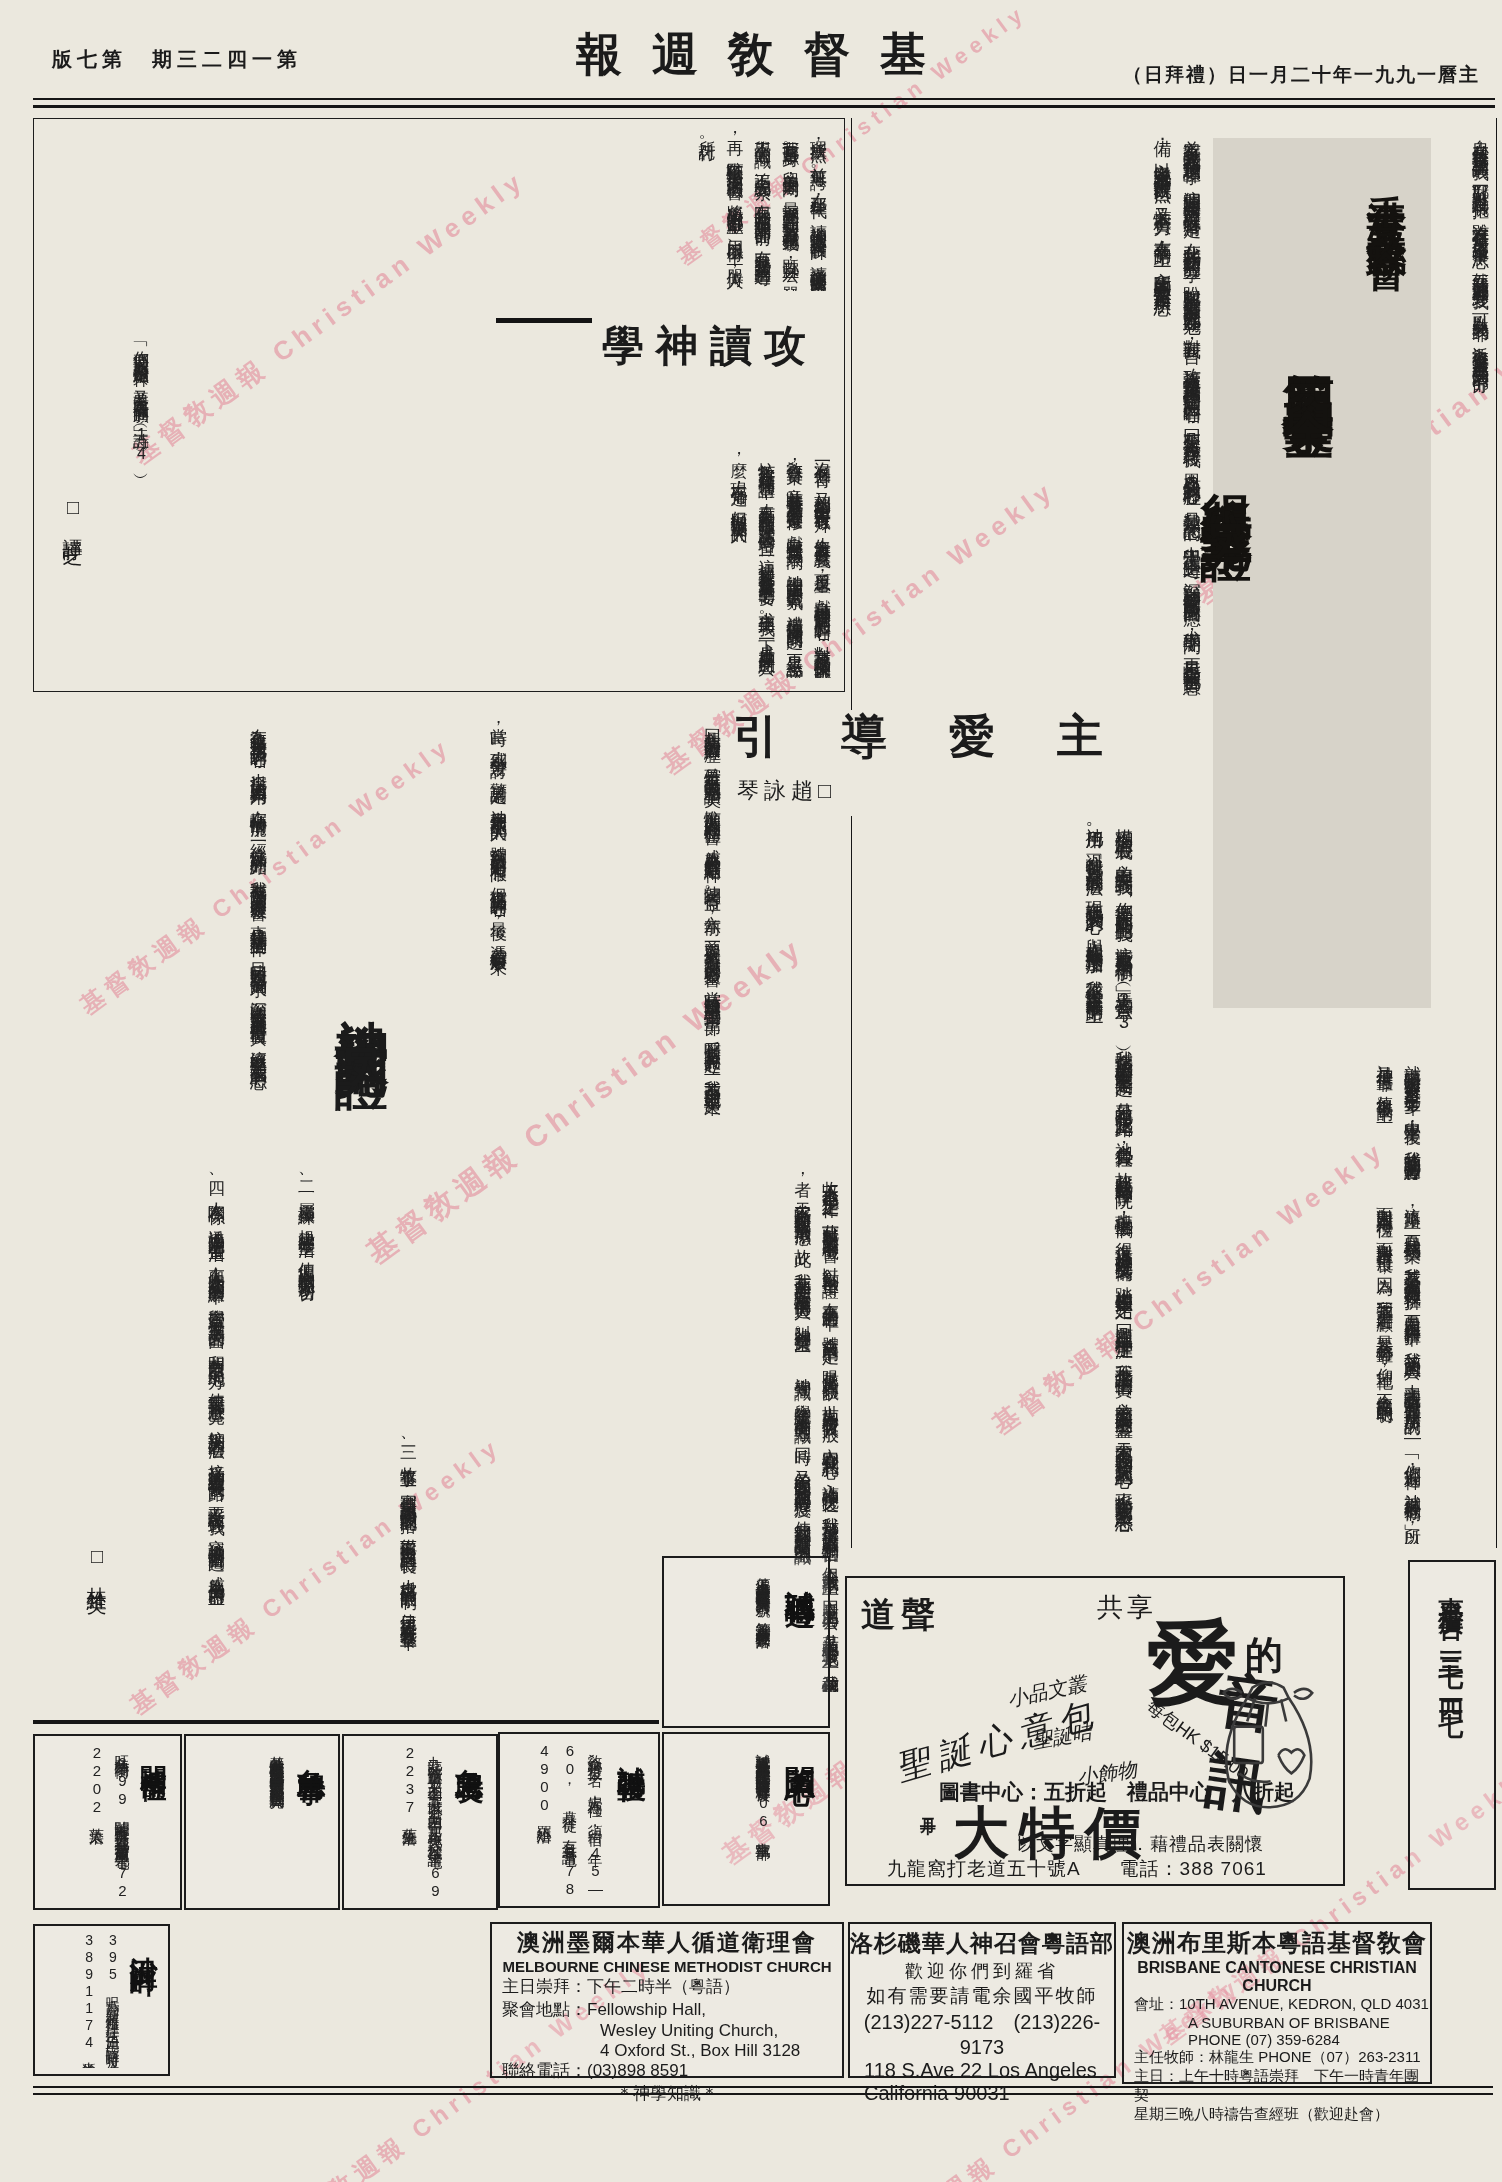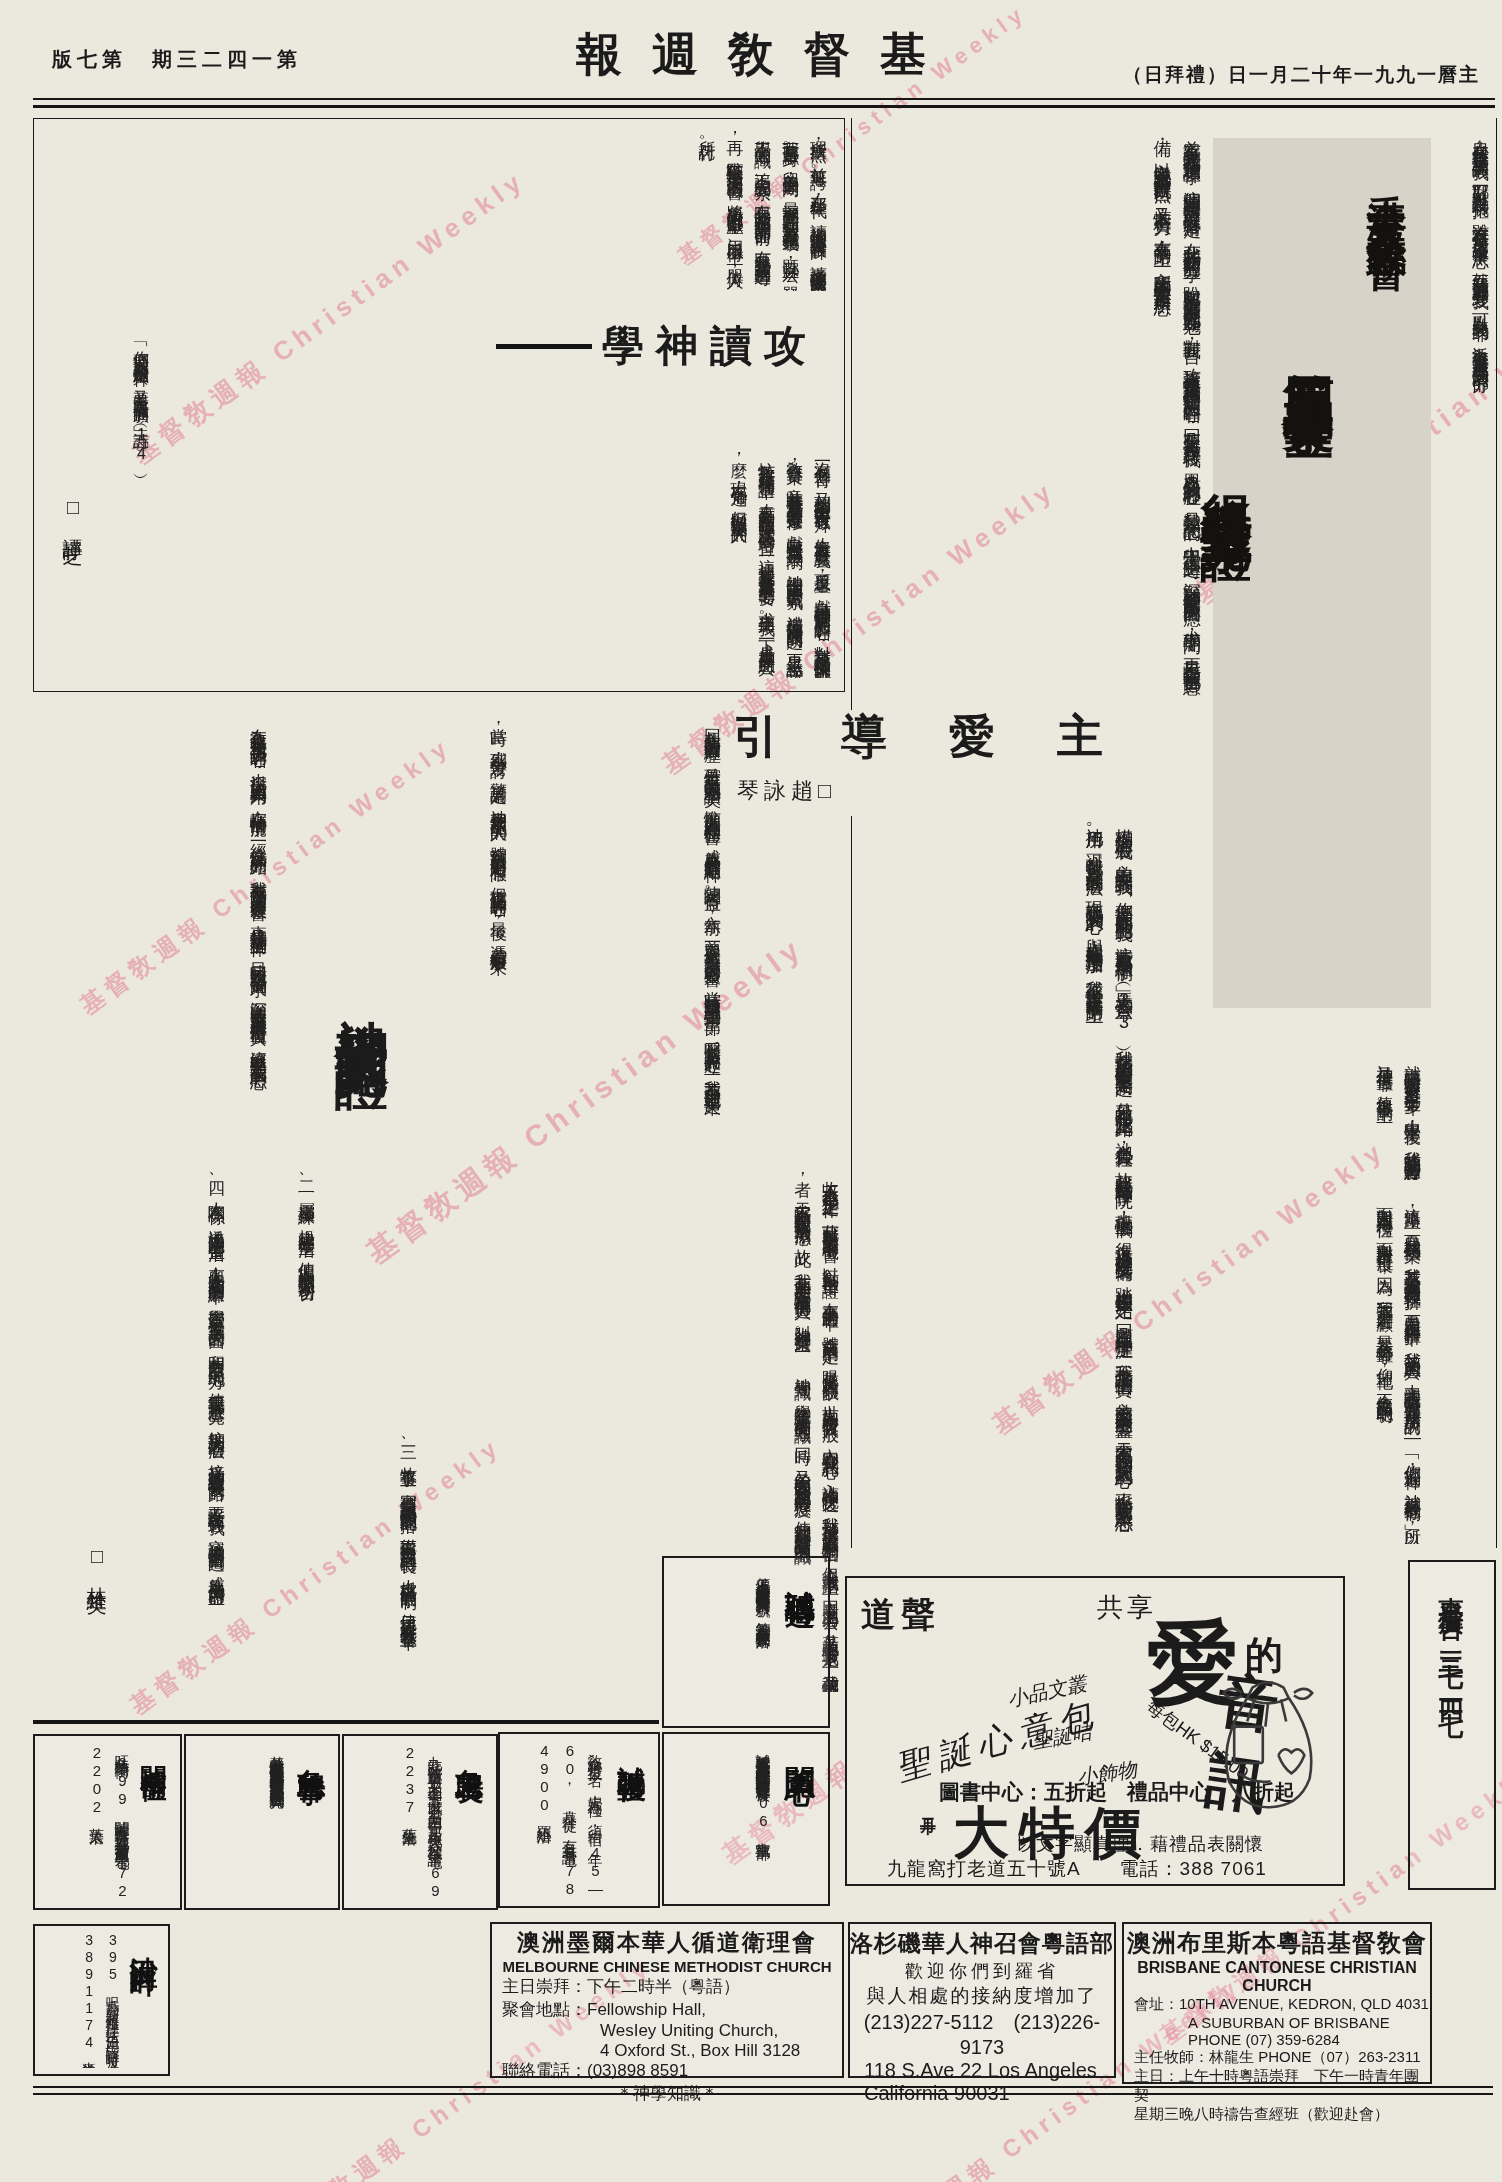--- a/index.html
+++ b/index.html
@@ -50,21 +50,21 @@
 
   <div class="rule" style="left:851px;top:118px;width:1px;height:592px;"></div>
   <div class="rule" style="left:851px;top:816px;width:1px;height:732px;"></div>
   <div class="rule" style="left:1496px;top:118px;width:1px;height:1430px;"></div>
   <div class="rule" style="left:33px;top:1720px;width:626px;height:4px;"></div>
   <div class="rule" style="left:33px;top:2086px;width:1460px;height:2px;"></div>
   <div class="rule" style="left:33px;top:2093px;width:1460px;height:2px;"></div>
 
   <div class="abs" style="left:33px;top:118px;width:810px;height:572px;border:1.5px solid #1d1d1d;"></div>
   <div class="abs v btxt" style="left:44px;top:127px;width:788px;height:164px;">理所當然，並無可誇。在那些年代，讀神學的人便是要當牧師，讀音樂的便要當樂師，對我而言是獻身。留美學習期間，最深感受到的是「一切智慧都藏在祂裏頭」，既深且宏，單就音樂世界中就有學不盡的知識，追不完的線索；有限的我站在那無限的神面前，有既興奮又雀躍的追尋，既深恐光陰不再，唯願珍惜每一個學習的機會，將所學的盡都獻呈，用以服侍主、服侍人，深願不負主所託付。</div>
-  <div class="abs" style="left:496px;top:318px;width:336px;display:flex;align-items:center;">
+  <div class="abs" style="left:496px;top:318px;width:336px;display:flex;">
     <div style="width:96px;height:5px;background:#141414;margin-right:10px;"></div>
     <span class="serif" style="font-size:42px;font-weight:bold;letter-spacing:12px;white-space:nowrap;">學神讀攻</span>
   </div>
   <div class="abs v btxt" style="left:152px;top:448px;width:684px;height:230px;">沒有一個音符；又想到倘若生命中再沒有敬拜，生命還有甚麼意義。反覆思量，獻身讀神學應是回應同一個呼召，對我來說是個極大的挑戰；攻讀敎會音樂，意味着我要放棄原有的音樂進修，獻身呼召使我再三求問。神學院中崇拜的學習氣氛，禮儀與信仰實踐的問題，更是紙上談兵；牧長正忙於敎會行政和預備講章，未有足夠空間在敬拜中灌注心靈的培育。這一切使我看見敎會音樂事奉的需要，求主使用我。下一步是神厚厚的恩典，將來要作什麼，現在不知道，但願做個敬畏神的人。</div>
   <div class="abs v btxt" style="left:96px;top:336px;width:58px;height:300px;font-size:16px;">「你們要以感謝為祭獻與神，又要向至高者還你的願。」（詩五〇14）</div>
   <div class="abs v" style="left:60px;top:496px;font-size:20px;letter-spacing:4px;">□譚靜芝</div>
 
   <div class="abs v btxt" style="left:858px;top:126px;width:348px;height:572px;font-size:18px;">曾有許多人問我為何要攻讀神學，這個問題實非三言兩語可以解答清楚，在此我願意作簡短的分享，盼望與那些準備獻身的主內兄姊互勉。對我而言，攻讀敎會音樂與攻讀神學均是回應同一個呼召。回想天父每一步厚恩待我，恩典引領我的心歷程，是我深深記念的。中學決志信主之時，深願對神的愛作出獻身的回應；求學期間，更是不斷尋索祂的旨意，作出獻身的準備；以音樂恩賜事奉神來得既自然，又愜意不費力，在事奉的路上，主所賜的恩典常是超過所求所想。</div>
   <div class="abs v btxt" style="left:1434px;top:126px;width:60px;height:900px;">自小在基督敎會學校讀書的我，對耶穌一點也沒有抗拒，雖沒有在任何一次佈道聚會中決志，然而我清楚知道耶穌愛我，可以赦免我的罪，返敎會聚會漸漸成為我生活的一部分。</div>
   <div class="abs v btxt" style="left:1150px;top:1052px;width:276px;height:128px;">就讀中學時參加敎會聚會至今已有十多年。中學畢業後，我修讀晚間的音專課程，體會神是值得信靠、值得敬畏的主。</div>
@@ -157,21 +157,21 @@
     <div style="font-size:17px;padding-left:10px;">聚會地點：Fellowship Hall,</div>
     <div style="font-size:17px;padding-left:108px;">WesIey Uniting Church,</div>
     <div style="font-size:17px;padding-left:108px;display:inline-block;">4 Oxford St., Box Hill 3128</div>
     <div style="font-size:17px;padding-left:10px;margin-top:-2px;">聯絡電話：(03)898 8591</div>
     <div class="center" style="font-size:17px;">＊神學知識＊</div>
   </div>
 
   <div class="boxed" style="left:848px;top:1922px;width:264px;height:152px;">
     <div class="center" style="margin-top:4px;font-size:23px;font-weight:bold;letter-spacing:1px;">洛杉磯華人神召會粵語部</div>
     <div class="center" style="font-size:18px;letter-spacing:4px;">歡迎你們到羅省</div>
-    <div class="center" style="font-size:19px;letter-spacing:2px;">與人相處的接納度增加了</div>
+    <div class="center" style="font-size:19px;letter-spacing:2px;">如有需要請電余國平牧師</div>
     <div class="center" style="font-size:20px;">(213)227-5112　(213)226-9173</div>
     <div style="font-size:20px;padding-left:14px;">118 S.Ave 22 Los Angeles</div>
     <div style="font-size:20px;padding-left:14px;">California 90031</div>
   </div>
 
   <div class="boxed" style="left:1122px;top:1922px;width:306px;height:158px;">
     <div class="center" style="margin-top:3px;font-size:24px;font-weight:bold;letter-spacing:1px;">澳洲布里斯本粵語基督敎會</div>
     <div class="center" style="font-size:16px;font-weight:bold;">BRISBANE CANTONESE CHRISTIAN CHURCH</div>
     <div style="font-size:15px;padding-left:10px;">會址：10TH AVENUE, KEDRON, QLD 4031</div>
     <div style="font-size:15px;padding-left:64px;">A SUBURBAN OF BRISBANE</div>

